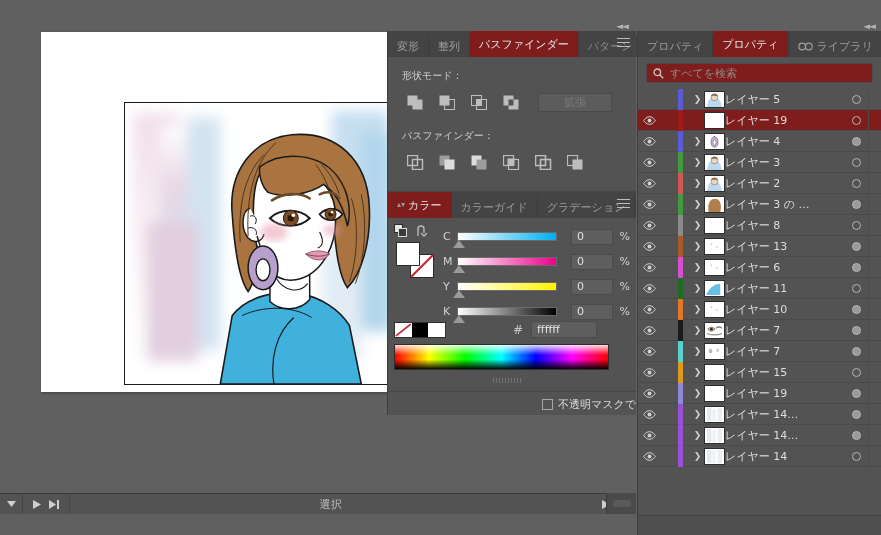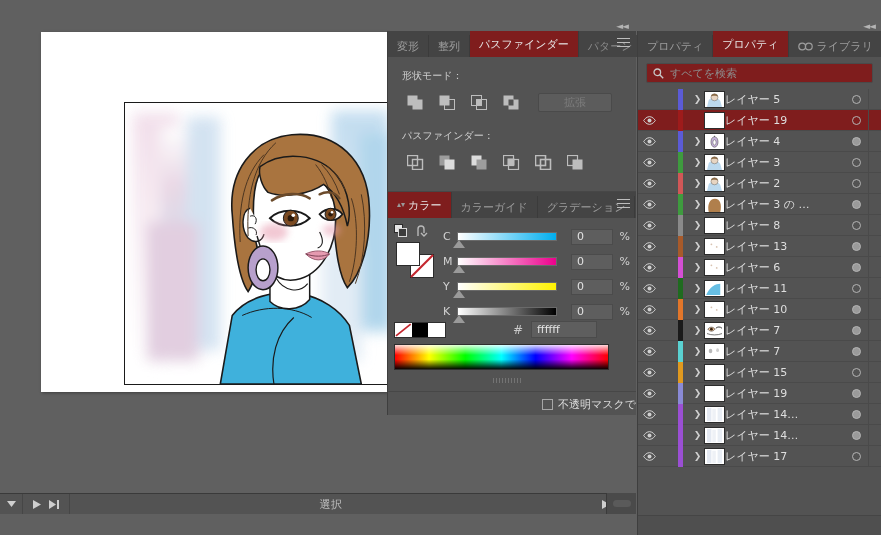--- a/index.html
+++ b/index.html
@@ -870,21 +870,21 @@
           <div class="l-gap"></div>
           <div class="l-disc">❯</div>
           <div class="l-thumb">
             <svg viewBox="0 0 21 17">
               <rect width="21" height="17" fill="#fff"></rect>
               <rect x="2" y="1" width="5" height="15" fill="#e4e9f2"></rect>
               <rect x="8" y="2" width="4" height="14" fill="#eef1f6"></rect>
               <rect x="14" y="1" width="5" height="15" fill="#e9eef5"></rect>
             </svg>
           </div>
-          <div class="l-name">レイヤー 17</div>
+          <div class="l-name">レイヤー 14</div>
           <div class="l-rightsep"></div>
           <div class="l-target"></div>
         </div>
       </div>
     <div id="layers-bottom"></div>
   </div>
 
 </div>
 
 </body></html>

